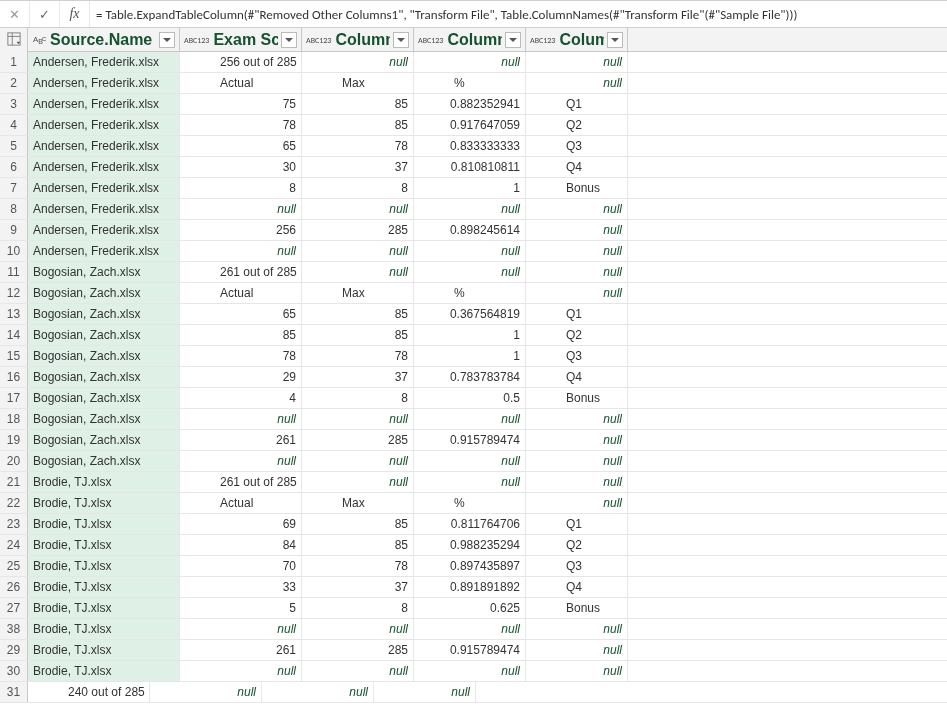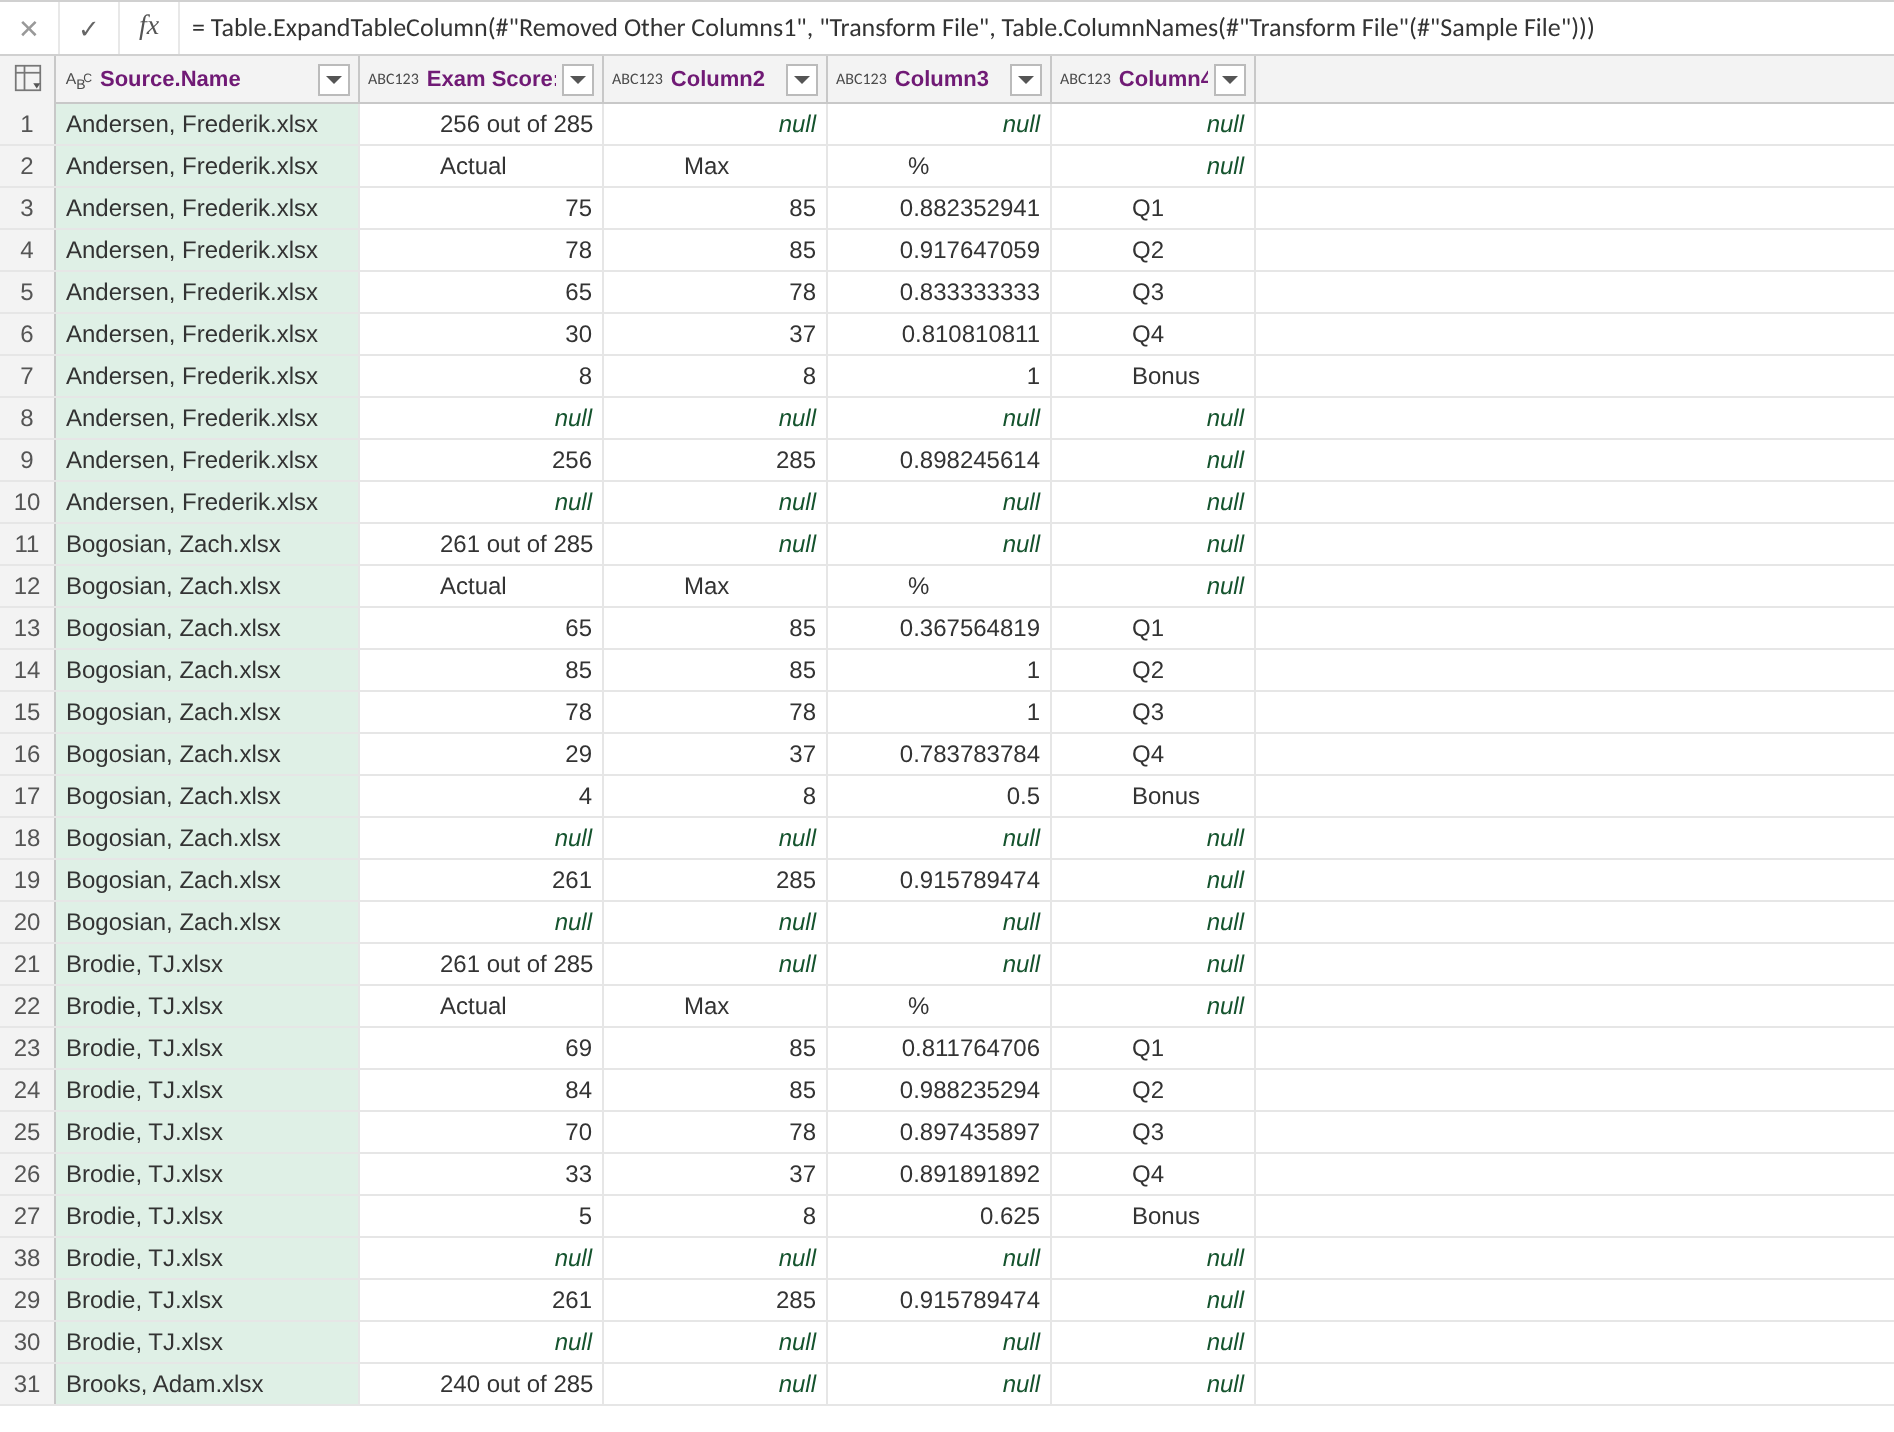--- a/index.html
+++ b/index.html
@@ -13,21 +13,21 @@
   
   .grid-wrap { display: flex; flex-direction: column; }
   
   .header-row { display: flex; background: #f3f3f3; border-bottom: 1px solid #c8c8c8; height: 24px; }
   .sel-corner { width: 28px; height: 24px; background: #f3f3f3; border-right: 1px solid #c8c8c8; display:flex; align-items:center; justify-content:center; position:relative; cursor:pointer; }
   .sel-corner svg { width:14px; height:14px; }
   .h-cell { display: flex; align-items: center; padding: 0 4px; border-right: 1px solid #c8c8c8; position: relative; background:#f3f3f3; }
   .h-icon { display:flex; align-items:center; margin-right:4px; color:#4b4b4b; }
   .h-icon svg { width:14px; height:14px; }
   .h-abc { font-size:8px; line-height:8px; color:#4b4b4b; font-family:Calibri,sans-serif; display:flex; flex-direction:row; }
-  .h-label { flex:1; font-weight:600; color:#701a75; font-size:11px; white-space:nowrap; overflow:hidden; }
+  .h-label { flex:1; font-weight:600; color:#14532d; font-size:16px; white-space:nowrap; overflow:hidden; }
   .h-dd { width:16px; height:16px; border:1px solid #bbb; background:#fff; display:flex; align-items:center; justify-content:center; margin-left:3px; cursor:pointer; }
   .h-dd svg { width:8px; height:8px; fill:#555; }
   
   .col-src { width: 152px; }
   .col-a { width: 122px; }
   .col-b { width: 112px; }
   .col-c { width: 112px; }
   .col-d { width: 102px; }
   
   .data-row { display: flex; height: 21px; border-bottom: 1px solid #e6e6e6; }
@@ -374,20 +374,19 @@
       <div class="data-row">
         <div class="row-num">30</div>
         <div class="d-cell src col-src">Brodie, TJ.xlsx</div>
         <div class="d-cell col-a null">null</div>
         <div class="d-cell col-b null">null</div>
         <div class="d-cell col-c null">null</div>
         <div class="d-cell col-d null">null</div>
       </div>
       <div class="data-row">
         <div class="row-num">31</div>
-        <div class="d-cell src col-src">Brooks, Adam.xlsx</div>
         <div class="d-cell col-a txt">240 out of 285</div>
         <div class="d-cell col-b null">null</div>
         <div class="d-cell col-c null">null</div>
         <div class="d-cell col-d null">null</div>
       </div>
     </div>
 </div>
 
 </body></html>

